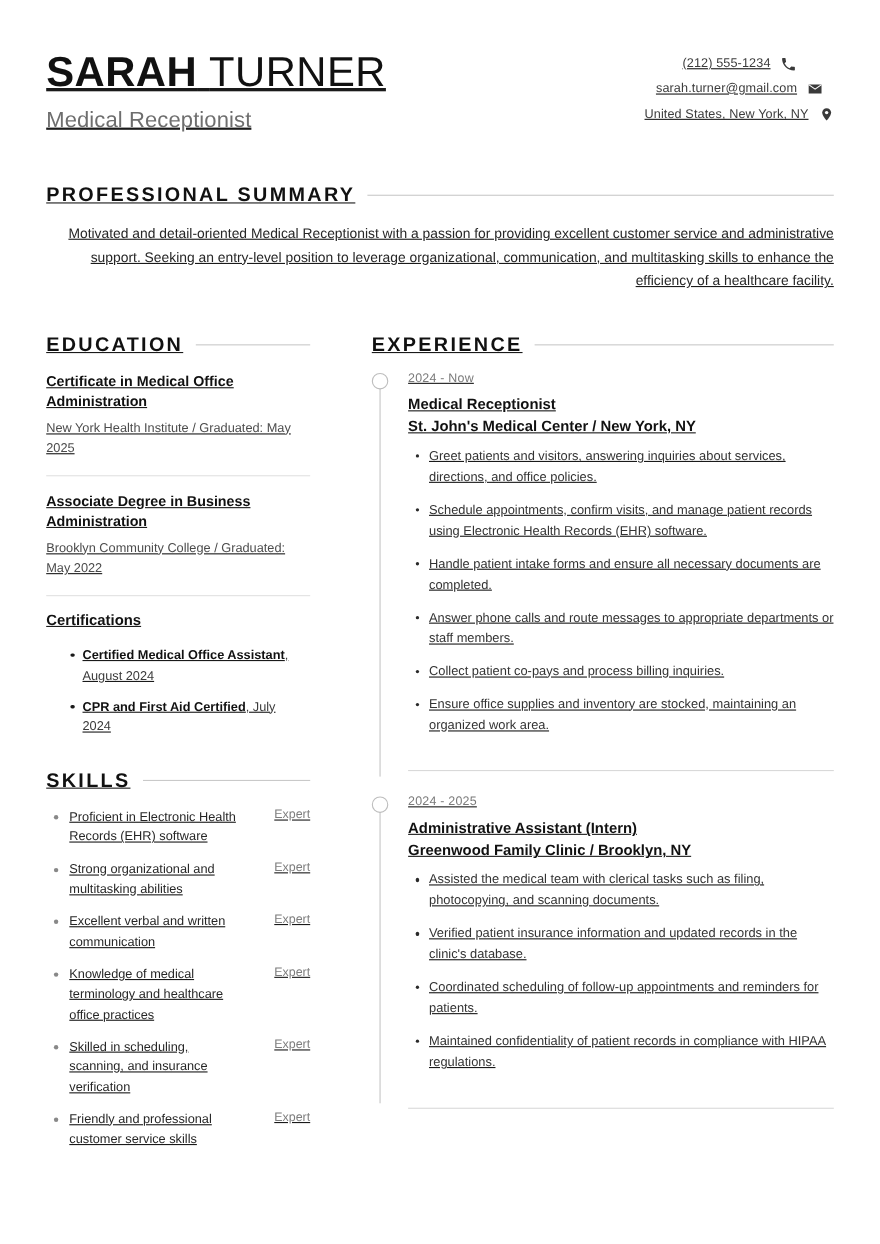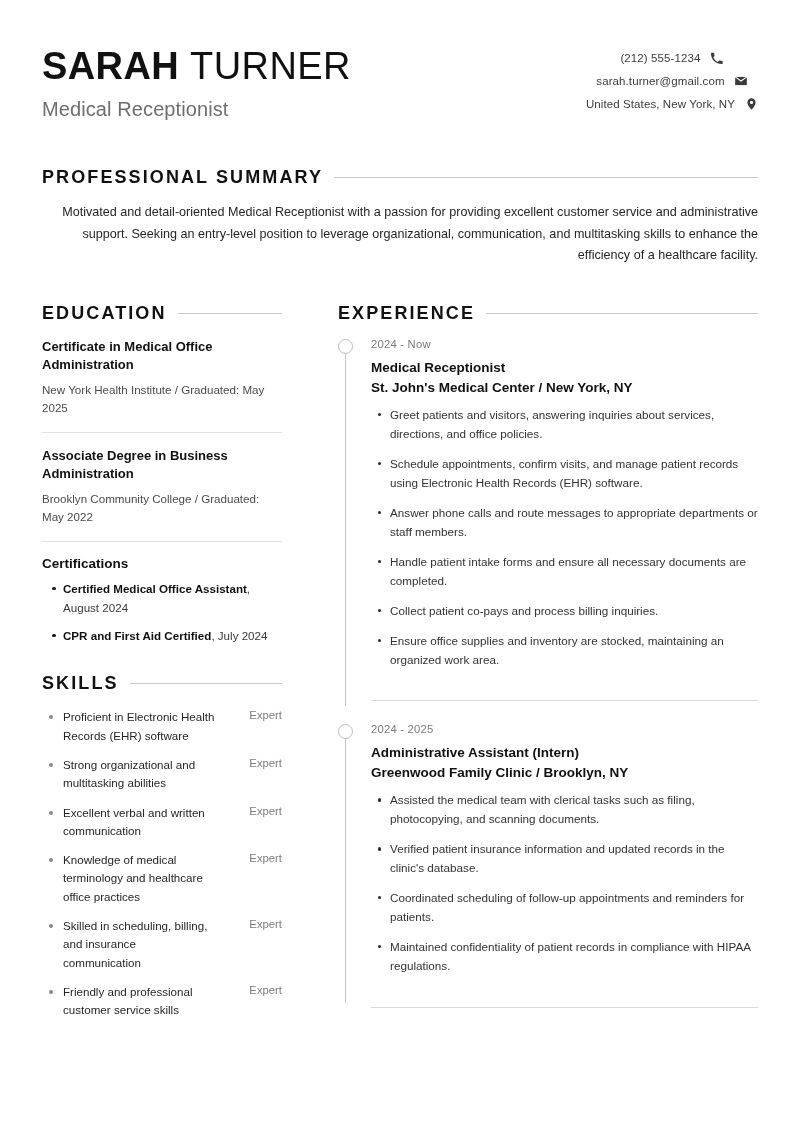--- a/index.html
+++ b/index.html
@@ -12,20 +12,21 @@
     font-family: "Liberation Sans", "DejaVu Sans", sans-serif;
     color: #1a1a1a;
     -webkit-font-smoothing: antialiased;
   }
   .page {
     position: relative;
     width: 800px;
     height: 1131px;
     padding: 40px 42px 0 42px;
     background: #ffffff;
+    text-decoration: underline;
   }
 
   
   .header {
     display: flex;
     justify-content: space-between;
     align-items: flex-start;
     padding-top: 4px;
   }
   .name-block { padding-top: 2px; }
@@ -132,21 +133,21 @@
 
   
   .cert-block { margin-top: 14px; }
   .cert-title {
     font-size: 13.5px;
     font-weight: 700;
     color: #111111;
     margin: 0 0 9px 0;
   }
   ul.cert-list {
-    margin: 4px;
+    margin: 16px;
     padding-left: 17px;
     list-style: none;
   }
   ul.cert-list li {
     position: relative;
     font-size: 11.6px;
     line-height: 1.62;
     color: #3a3a3a;
     margin-bottom: 9px;
   }
@@ -359,21 +360,21 @@
           </li>
           <li>
             <span class="skill-name">Excellent verbal and written communication</span>
             <span class="skill-level">Expert</span>
           </li>
           <li>
             <span class="skill-name">Knowledge of medical terminology and healthcare office practices</span>
             <span class="skill-level">Expert</span>
           </li>
           <li>
-            <span class="skill-name">Skilled in scheduling, billing, and insurance communication</span>
+            <span class="skill-name">Skilled in scheduling, scanning, and insurance verification</span>
             <span class="skill-level">Expert</span>
           </li>
           <li>
             <span class="skill-name">Friendly and professional customer service skills</span>
             <span class="skill-level">Expert</span>
           </li>
         </ul>
       </div>
     </div>
 
@@ -389,22 +390,22 @@
 
         <div class="exp-entry">
           <span class="tl-line"></span>
           <span class="tl-dot"></span>
           <p class="exp-dates">2024 - Now</p>
           <p class="exp-role">Medical Receptionist</p>
           <p class="exp-company">St. John's Medical Center / New York, NY</p>
           <ul class="exp-bullets">
             <li>Greet patients and visitors, answering inquiries about services, directions, and office policies.</li>
             <li>Schedule appointments, confirm visits, and manage patient records using Electronic Health Records (EHR) software.</li>
+            <li>Handle patient intake forms and ensure all necessary documents are completed.</li>
             <li>Answer phone calls and route messages to appropriate departments or staff members.</li>
-            <li>Handle patient intake forms and ensure all necessary documents are completed.</li>
             <li>Collect patient co-pays and process billing inquiries.</li>
             <li>Ensure office supplies and inventory are stocked, maintaining an organized work area.</li>
           </ul>
         </div>
 
         <div class="exp-divider"></div>
 
         <div class="exp-entry last">
           <span class="tl-line"></span>
           <span class="tl-dot"></span>

